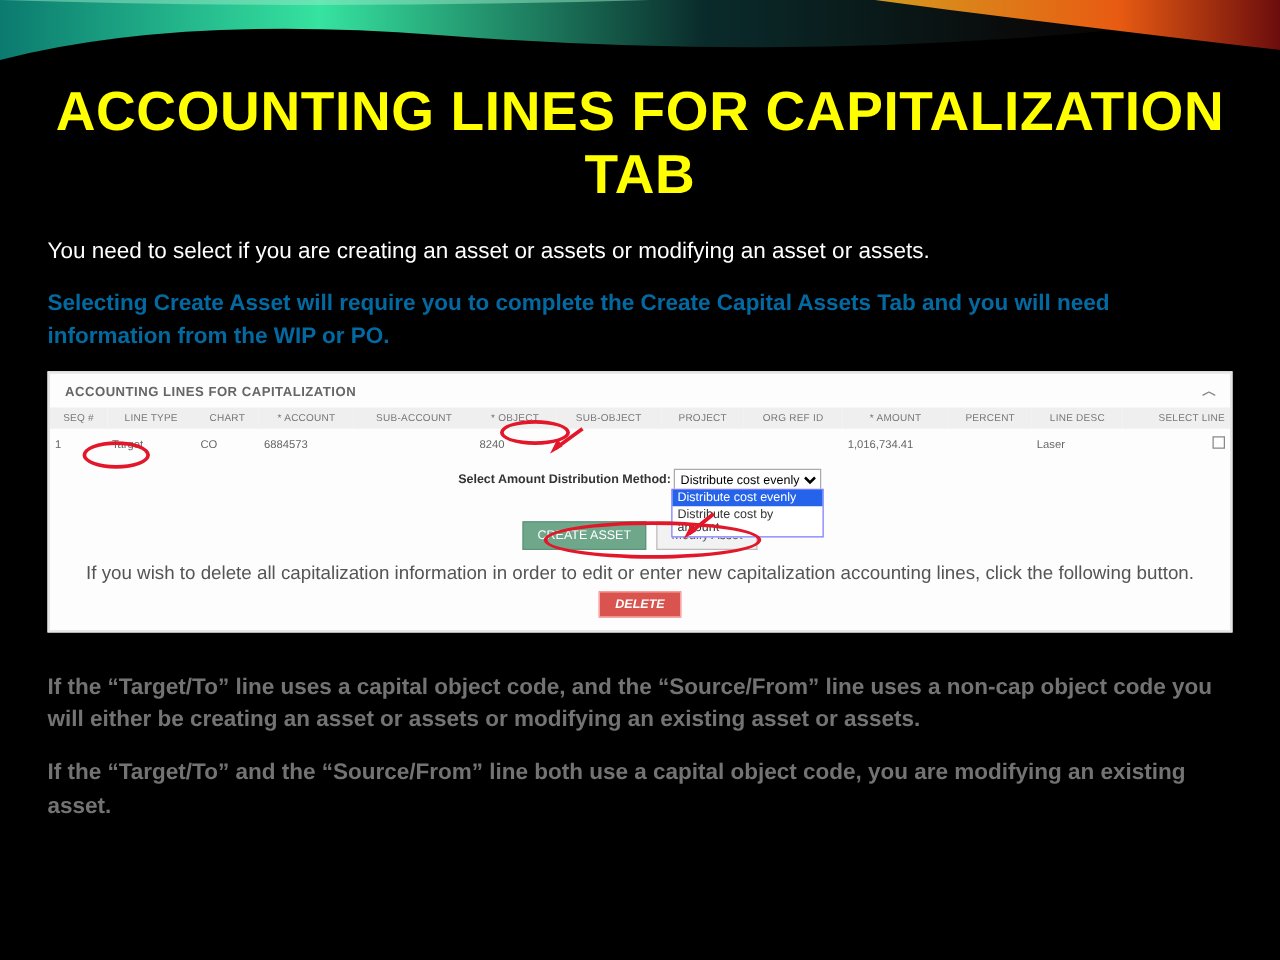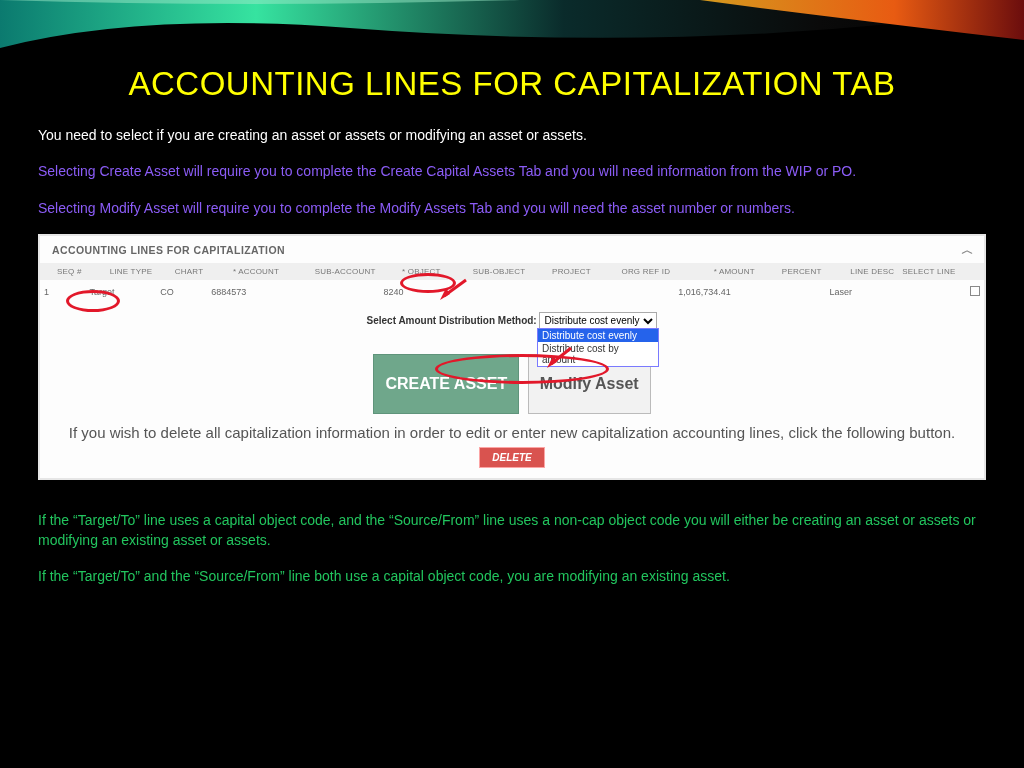--- a/index.html
+++ b/index.html
@@ -11,30 +11,30 @@
     overflow:hidden;
   }
   
   .swoosh { position:absolute; top:0; left:0; width:1024px; height:80px; pointer-events:none; }
   .swoosh svg { width:100%; height:100%; }
 
   .content { position:absolute; top:65px; left:0; width:1024px; padding:0 38px; }
 
   h1.title {
     color:#ffff00;
-    font-size:33px;
-    font-weight:400;
+    font-size:44px;
+    font-weight:700;
     text-align:center;
     letter-spacing:.5px;
     margin:0 0 22px 0;
   }
-  .para { font-size:14px; line-height:1.45; font-weight:400; margin-bottom:16px; }
+  .para { font-size:18px; line-height:1.45; font-weight:400; margin-bottom:16px; }
   .white { color:#fff; }
-  .green { color:#8b5cf6; }
-  .yellow { color:#22c55e; }
+  .green { color:#0369a1;font-weight:bold; }
+  .yellow { color:#737373;font-weight:bold; }
 
   
   .panel {
     background:#fdfdfd;
     border:2px solid #e6e6e6;
     width:100%;
     font-family:Arial,Helvetica,sans-serif;
     color:#555;
     margin:6px 0 30px 0;
     position:relative;
@@ -47,21 +47,21 @@
     display:flex;
     justify-content:space-between;
     align-items:center;
     font-weight:bold;
   }
   .chev { font-size:12px; color:#888; }
   .tbl { width:100%; border-collapse:collapse; font-size:9px; color:#666; }
   .tbl th {
     background:#efefef;
     font-weight:400;
-    text-align:right;
+    text-align:center;
     padding:4px 4px;
     font-size:8px;
     letter-spacing:.2px;
     color:#777;
     white-space:nowrap;
   }
   .tbl td { padding:6px 4px; font-size:9px; white-space:nowrap; }
   .checkbox { display:inline-block; width:10px; height:10px; border:1px solid #888; }
 
   .dist-row { text-align:center; font-size:10px; padding:8px 0 4px 0; color:#333; position:relative; }
@@ -79,25 +79,25 @@
     top:24px;
     width:122px;
     z-index:3;
   }
   .fake-open .opt { padding:1px 4px; }
   .fake-open .opt.sel { background:#2563eb; color:#fff; }
 
   .btn-row { text-align:center; padding:20px 0 6px 0; }
   .btn {
     display:inline-block;
-    padding:20px 11px;
-    font-size:16px;
+    padding:5px 11px;
+    font-size:10px;
     border:1px solid #bbb;
     margin:0 2px;
-    font-weight:700;
+    font-weight:400;
     cursor:pointer;
   }
   .btn.create { background:#6fa78b; color:#fff; border-color:#5f947b; }
   .btn.modify { background:#f2f2f2; color:#555; }
   .note { text-align:center; font-size:15px; color:#555; padding:4px 0 6px 0; }
   .btn.delete {
     background:#d9534f; color:#fff; border:1px solid #fca5a5;
     padding:4px 12px; font-size:10px; font-weight:600;font-style:italic;
   }
   .del-row { text-align:center; padding:0 0 10px 0; }
@@ -129,21 +129,20 @@
     <path d="M1024,0 L1024,40 Q920,28 760,8 L700,0 Z" fill="url(#g2)"></path>
     <path d="M0,0 Q250,8 520,0 L0,0 Z" fill="#9be9c8" opacity=".5"></path>
   </svg>
 </div>
 
 <div class="content">
   <h1 class="title">ACCOUNTING LINES FOR CAPITALIZATION TAB</h1>
 
   <p class="para white">You need to select if you are creating an asset or assets or modifying an asset or assets.</p>
   <p class="para green">Selecting Create Asset will require you to complete the Create Capital Assets Tab and you will need information from the WIP or PO.</p>
-  <p class="para green">Selecting Modify Asset will require you to complete the Modify Assets Tab and you will need the asset number or numbers.</p>
 
   <div class="panel">
     <div class="panel-head">
       <span>ACCOUNTING LINES FOR CAPITALIZATION</span>
       <span class="chev">︿</span>
     </div>
 
     <table class="tbl">
       <thead>
         <tr>
@@ -152,21 +151,21 @@
           <th>CHART</th>
           <th>* ACCOUNT</th>
           <th>SUB-ACCOUNT</th>
           <th>* OBJECT</th>
           <th>SUB-OBJECT</th>
           <th>PROJECT</th>
           <th>ORG REF ID</th>
           <th>* AMOUNT</th>
           <th>PERCENT</th>
           <th>LINE DESC</th>
-          <th style="text-align:left">SELECT LINE</th>
+          <th style="text-align:right">SELECT LINE</th>
         </tr>
       </thead>
       <tbody>
         <tr>
           <td>1</td>
           <td>Target</td>
           <td>CO</td>
           <td>6884573</td>
           <td></td>
           <td>8240</td>

